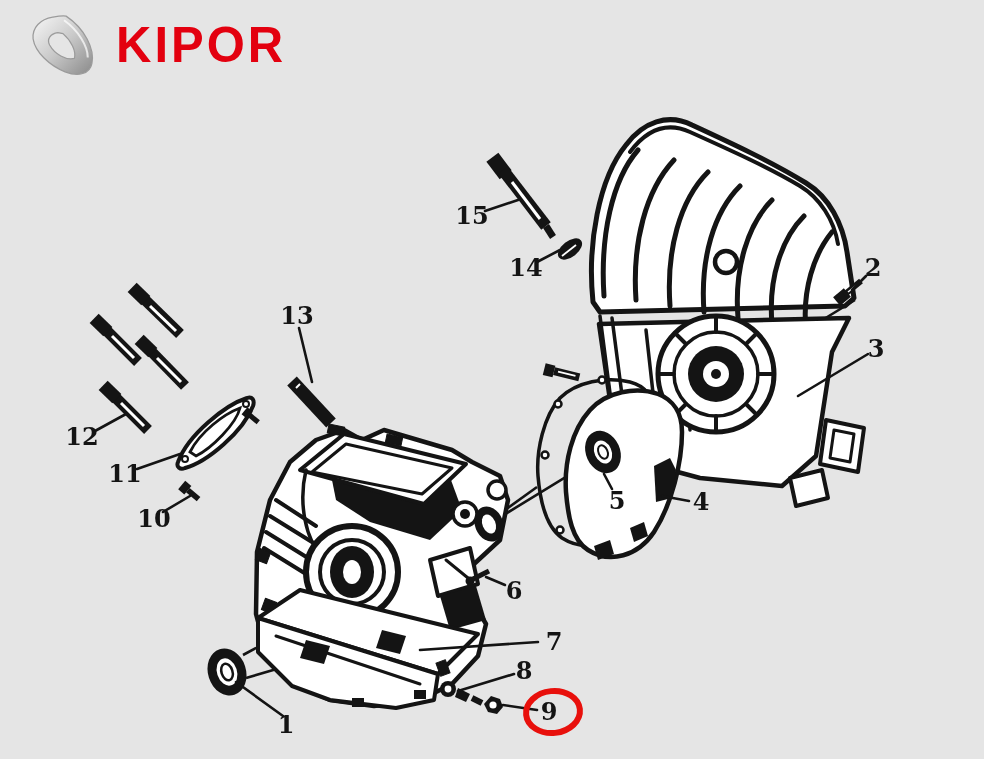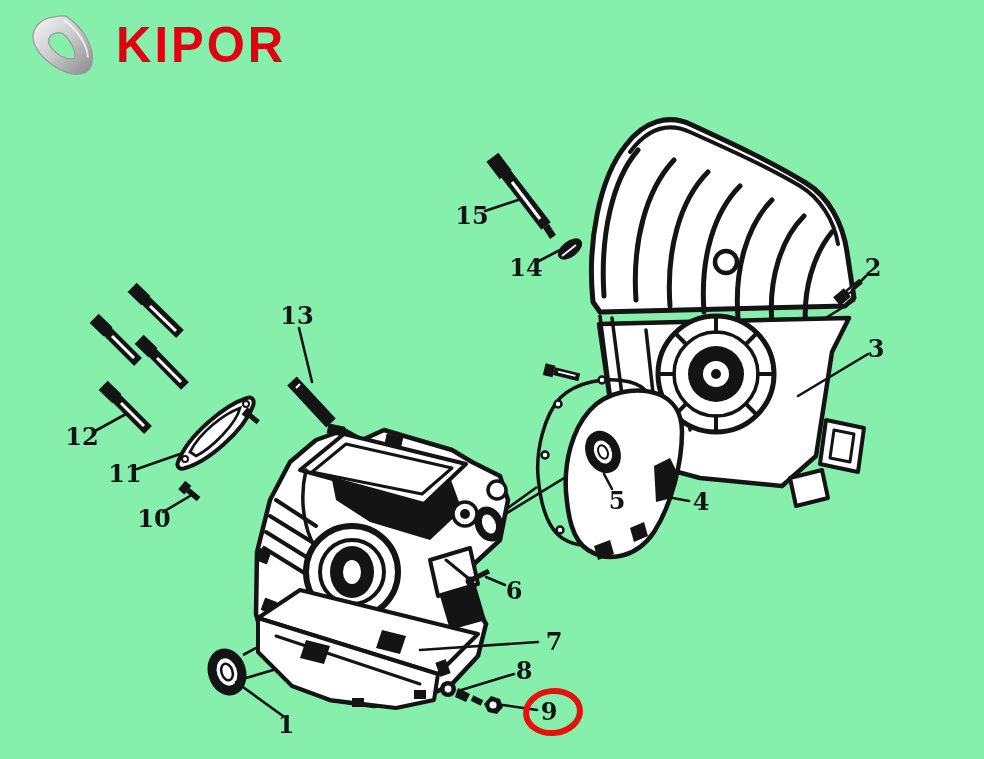--- a/index.html
+++ b/index.html
@@ -1,16 +1,16 @@
 <!DOCTYPE html>
 <html><head>
 <meta charset="utf-8">
 <style>
   html,body{margin:0;padding:0;background:#ffffff;}
-  .stage{position:relative;width:984px;height:759px;background:#86efac;overflow:hidden;
+  .stage{position:relative;width:984px;height:759px;background:#e5e5e5;overflow:hidden;
          font-family:"Liberation Sans",sans-serif;}
   .brand-header{position:absolute;top:12px;left:26px;display:flex;align-items:center;gap:16px;}
   .brand-text{font-family:"Liberation Sans",sans-serif;font-weight:bold;font-size:49px;
               letter-spacing:3px;color:#e3000f;line-height:1;transform:scaleY(1.02);}
   .diagram-svg{position:absolute;left:0;top:0;width:984px;height:759px;}
 </style>
 </head>
 <body>
 
 <div class="stage">

